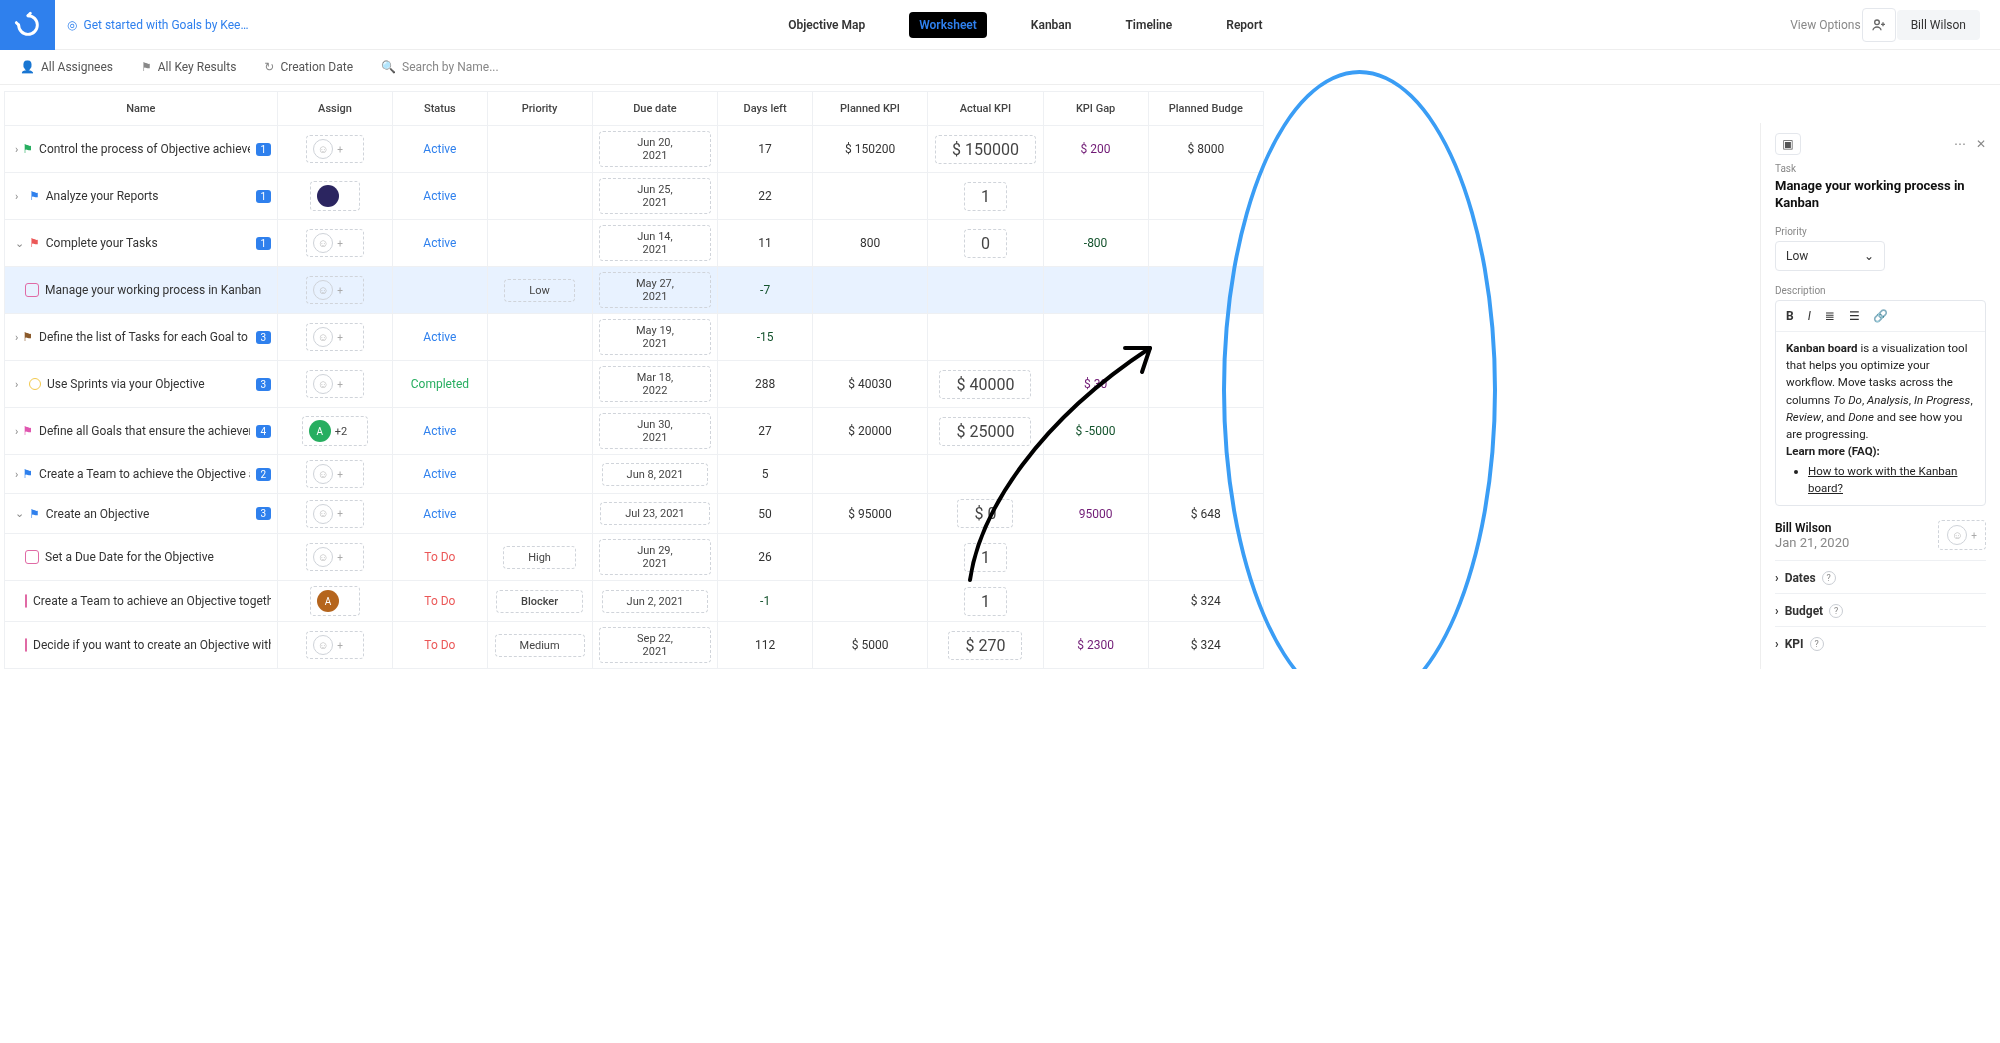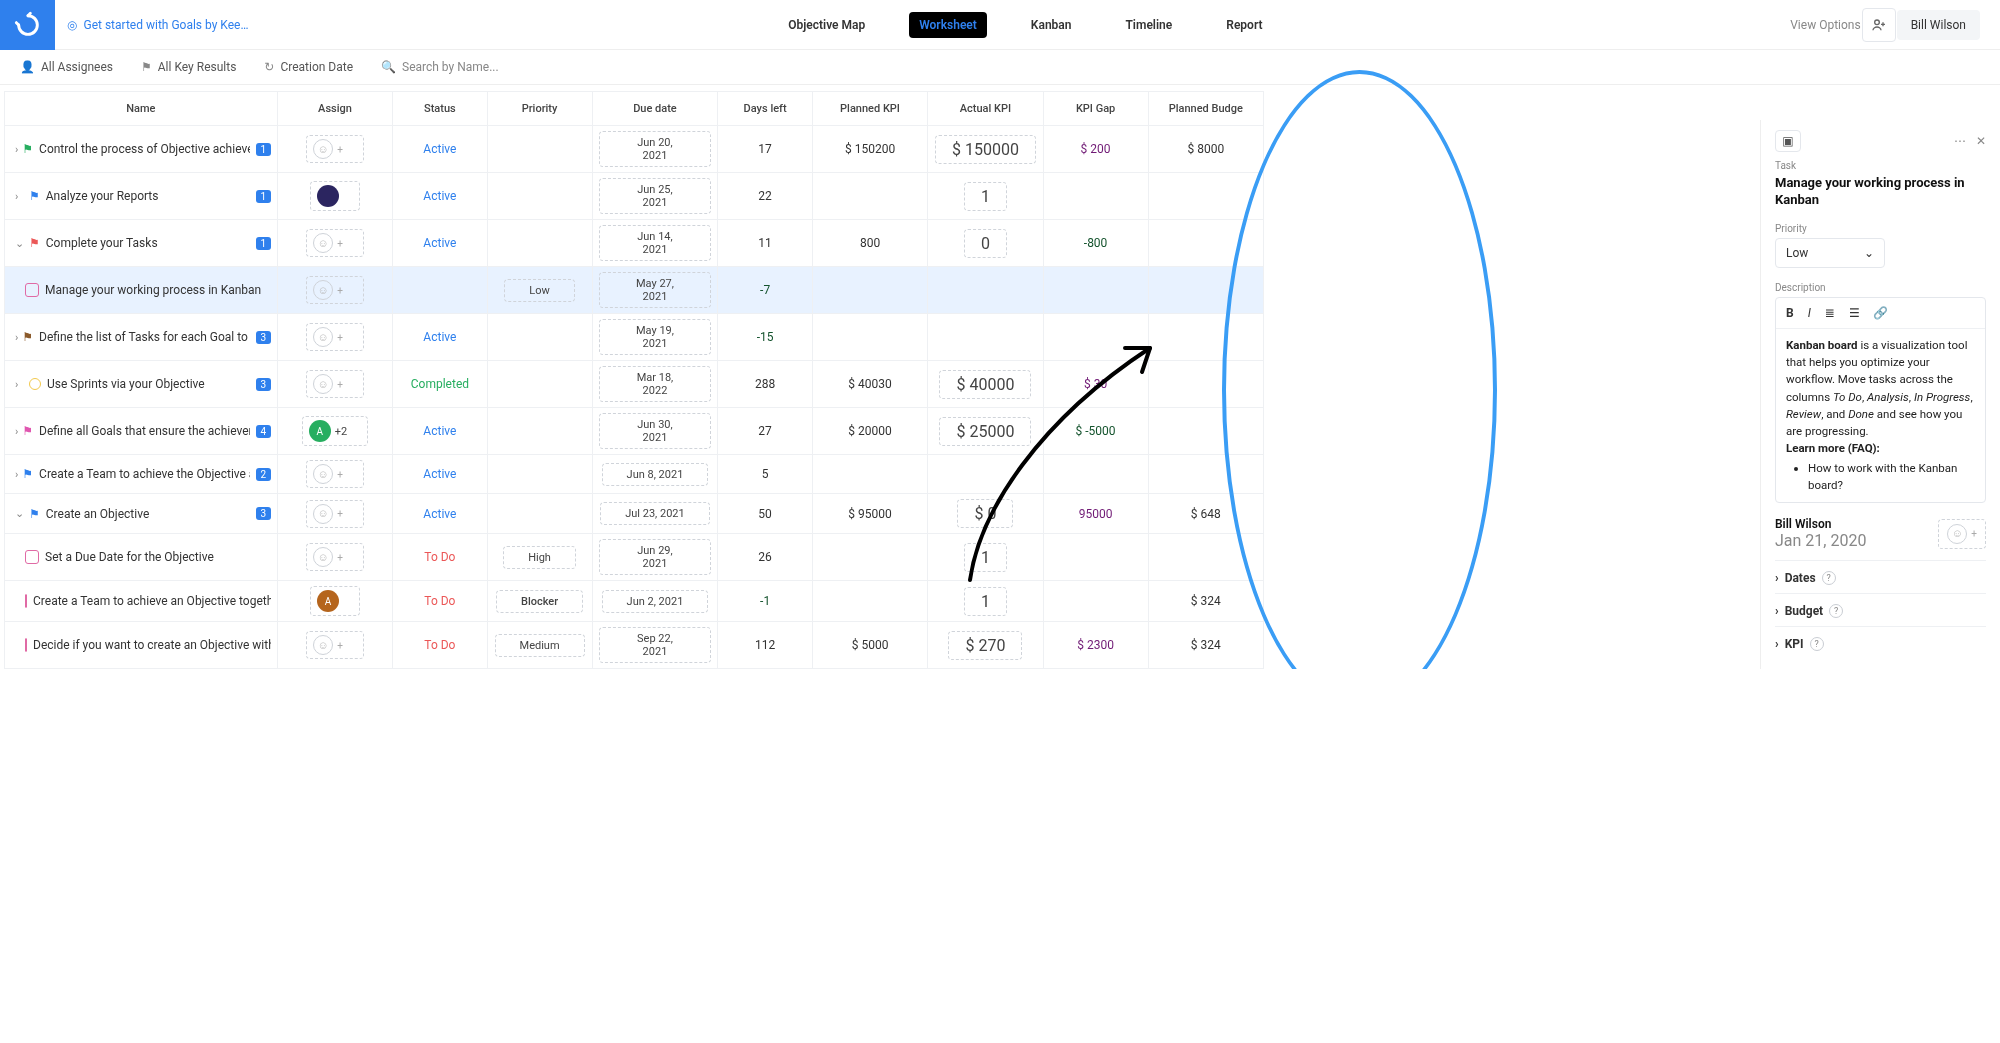--- a/index.html
+++ b/index.html
@@ -71,25 +71,25 @@
 .sp-label { font-size:10px; color:#888; margin-bottom:4px; }
 .sp-title { font-weight:700; font-size:13px; color:#111; margin-bottom:14px; line-height:1.3; }
 .sp-section { margin-bottom:14px; }
 .sp-select { border:1px solid #e4e7ec; border-radius:4px; padding:7px 10px; display:flex; align-items:center; justify-content:space-between; width:110px; cursor:pointer; font-size:12px; color:#333;}
 .sp-desc-box { border:1px solid #e4e7ec; border-radius:4px; }
 .sp-toolbar { display:flex; gap:14px; padding:8px 10px; border-bottom:1px solid #eef0f3; color:#333; }
 .sp-toolbar span { cursor:pointer; }
 .sp-desc-body { padding: 8px 10px; font-size:11.5px; line-height:1.5; color:#222; }
 .sp-desc-body b { font-weight:700; }
 .sp-desc-body i { font-style:italic; }
-.sp-desc-body a { color:#222; cursor:pointer; }
+.sp-desc-body a { color:#222; text-decoration:underline; cursor:pointer; }
 .sp-desc-body ul { margin: 2px 0 0 22px; }
 .sp-creator { display:flex; justify-content:space-between; align-items:center; margin-top:10px; }
 .sp-creator-name { font-size:12px; font-weight:600; color:#111; }
-.sp-creator-date { font-size:16px; color:#888; }
+.sp-creator-date { font-size:13px; color:#888; }
 .sp-assign-empty { border:1px dashed #d0d4da; border-radius:4px; padding:4px 8px; display:flex; align-items:center; gap:4px; }
 .sp-collapsible { border-top:1px solid #eef0f3; padding:10px 0 8px; display:flex; align-items:center; gap:6px; font-weight:700; font-size:12px; cursor:pointer; }
 .sp-help { width:14px; height:14px; border:1px solid #c9cdd3; border-radius:50%; display:inline-flex; align-items:center; justify-content:center; font-size:9px; color:#888; font-weight:400;}
 
 
 .annot { position:absolute; pointer-events:none; }
 .ellipse { border: 4px solid #3a9df5; border-radius: 50%; }
 .arrow-svg { position:absolute; pointer-events:none; }
 </style>
 </head>

